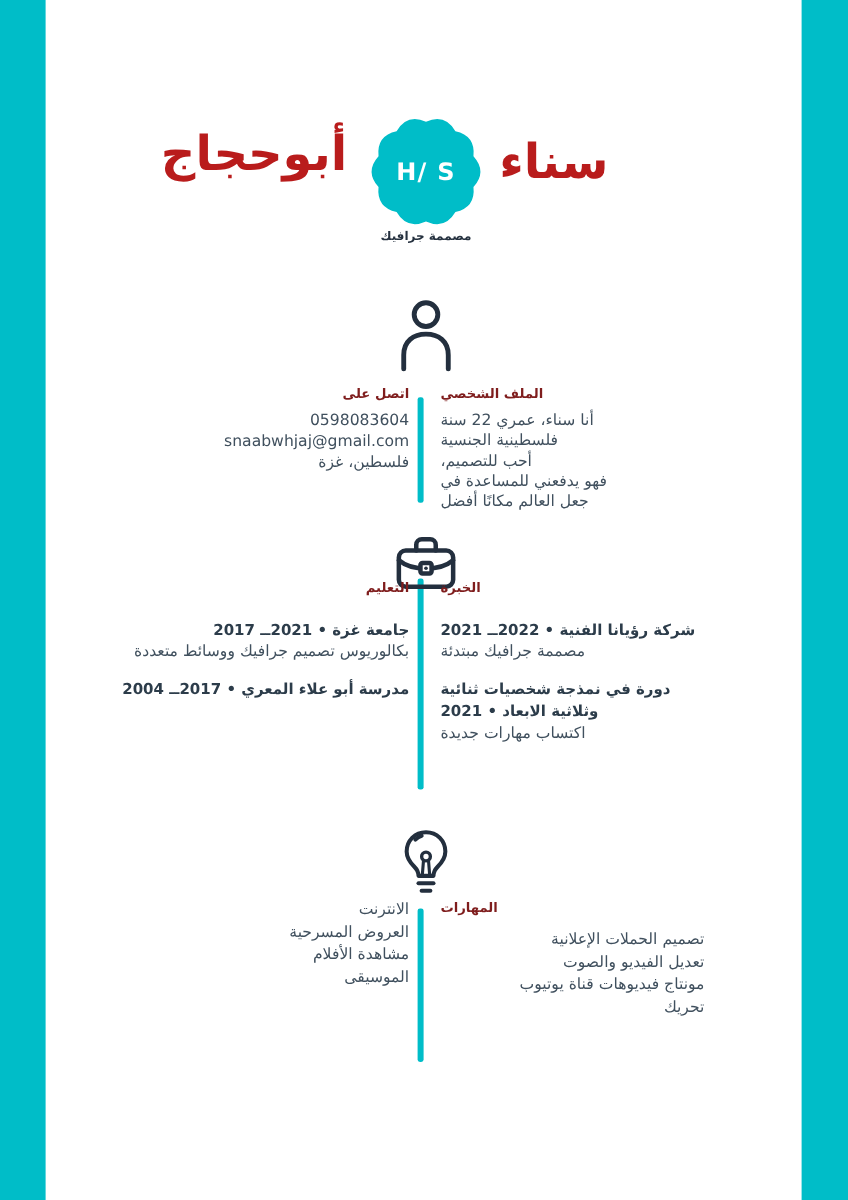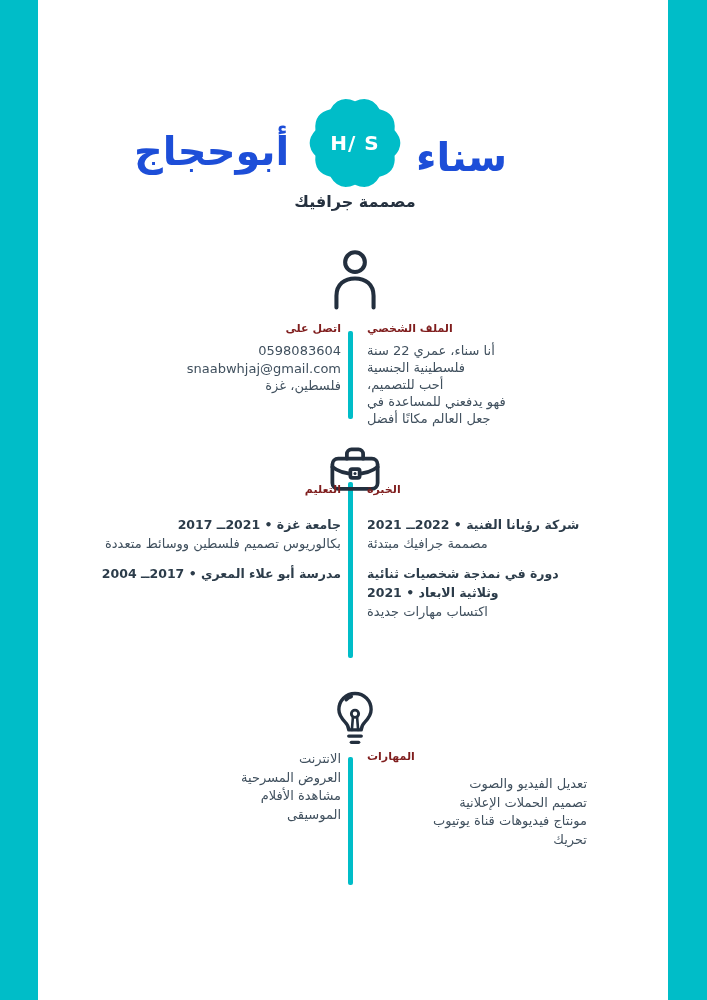--- a/index.html
+++ b/index.html
@@ -5,32 +5,32 @@
   html,body{margin:0;padding:0;background:#ffffff;}
   #page{
     position:relative;width:707px;height:1000px;background:#ffffff;
     overflow:hidden;font-family:"DejaVu Sans",sans-serif;color:#222f3d;
   }
   .side-bar{position:absolute;top:0;width:38px;height:1000px;background:#00bdc8;}
   .side-bar.left{left:0;}
   .side-bar.right{right:0;width:39px;}
 
   
-  .name{position:absolute;font-weight:bold;font-size:40px;color:#1d4ed8;direction:rtl;white-space:nowrap;margin-top:22px;}
+  .name{position:absolute;font-weight:bold;font-size:40px;color:#b91c1c;direction:rtl;white-space:nowrap;}
   .name.first{left:416px;top:112px;}
   .name.last{left:134px;top:106px;}
   .badge{position:absolute;left:302px;top:90px;width:106px;height:106px;}
   .badge svg{position:absolute;left:0;top:0;width:106px;height:106px;}
   .badge .initials{
     position:absolute;left:0;top:0;width:106px;height:106px;
     display:flex;align-items:center;justify-content:center;
     color:#ffffff;font-weight:bold;font-size:20px;letter-spacing:1px;
   }
   .job-title{position:absolute;left:255px;top:192px;width:200px;text-align:center;
-    font-size:16px;font-weight:bold;color:#25313f;direction:rtl;}
+    font-size:10px;font-weight:bold;color:#25313f;direction:rtl;}
 
   
   .tl-seg{position:absolute;left:348px;width:5px;background:#00bdc8;border-radius:2px;}
   .tl-seg.s1{top:331px;height:88px;}
   .tl-seg.s2{top:482px;height:176px;}
   .tl-seg.s3{top:757px;height:128px;}
 
   .icon{position:absolute;}
   .icon svg{display:block;}
   .icon.person{left:326px;top:246px;}
@@ -129,31 +129,31 @@
     <div class="entry">
       <div class="entry-title">دورة في نمذجة شخصيات ثنائية وثلاثية الابعاد • 2021</div>
       <div class="entry-sub">اكتساب مهارات جديدة</div>
     </div>
   </div>
 
   <div class="sec left-col edu-block" style="top:483px;">
     <div class="sec-heading">التعليم</div>
     <div class="entry">
       <div class="entry-title">جامعة غزة • 2021ــ 2017</div>
-      <div class="entry-sub">بكالوريوس تصميم فلسطين ووسائط متعددة</div>
+      <div class="entry-sub">بكالوريوس تصميم جرافيك ووسائط متعددة</div>
     </div>
     <div class="entry">
       <div class="entry-title">مدرسة أبو علاء المعري • 2017ــ 2004</div>
     </div>
   </div>
 
   <div class="sec right-col skills-block" style="top:750px;">
     <div class="sec-heading">المهارات</div>
+    <div class="list-line">تصميم الحملات الإعلانية</div>
     <div class="list-line">تعديل الفيديو والصوت</div>
-    <div class="list-line">تصميم الحملات الإعلانية</div>
     <div class="list-line">مونتاج فيديوهات قناة يوتيوب</div>
     <div class="list-line">تحريك</div>
   </div>
 
   <div class="sec left-col interests-block" style="top:750px;">
     <div class="list-line">الانترنت</div>
     <div class="list-line">العروض المسرحية</div>
     <div class="list-line">مشاهدة الأفلام</div>
     <div class="list-line">الموسيقى</div>
   </div>

